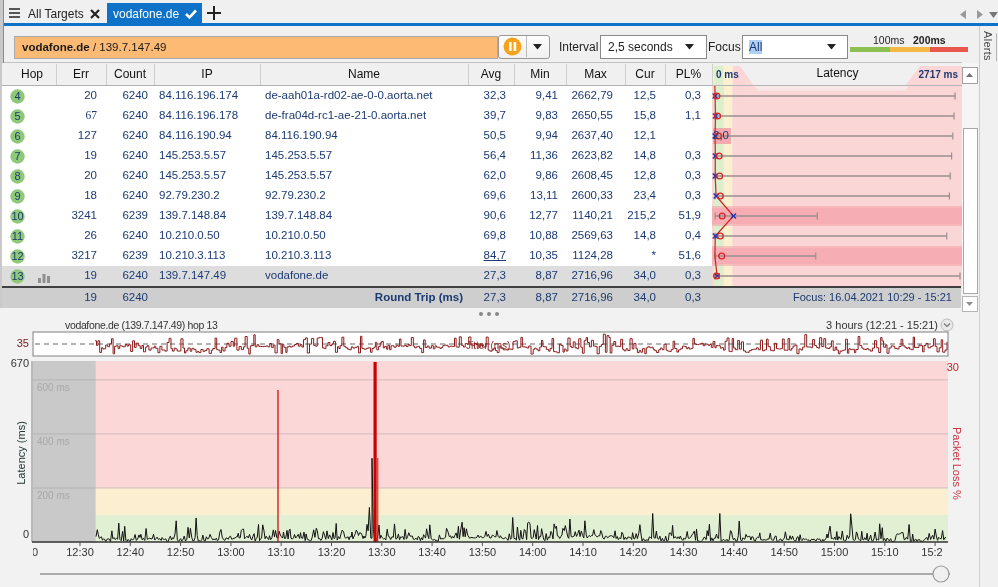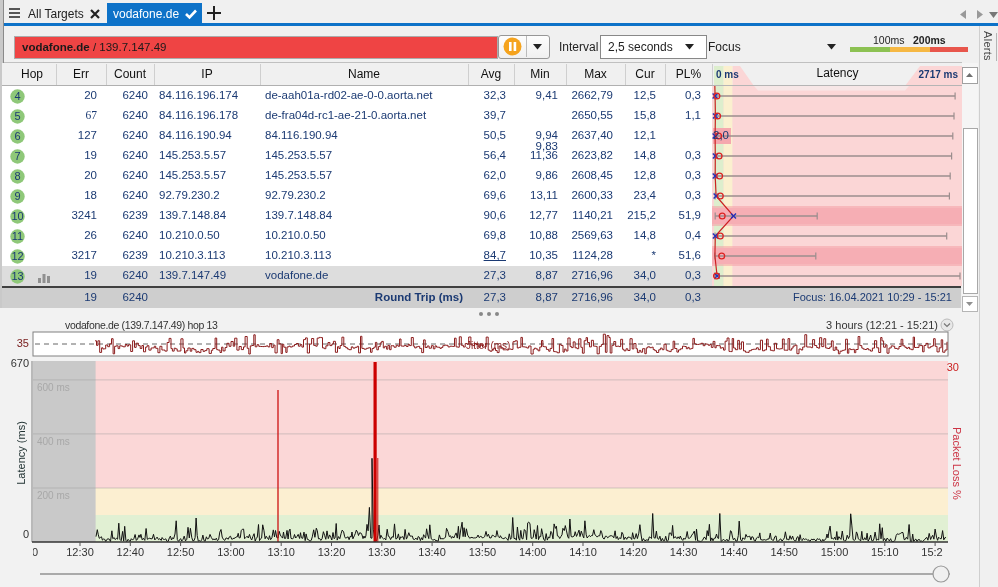--- a/index.html
+++ b/index.html
@@ -34,37 +34,38 @@
       <path d="M8,1 L2,5.5 L8,10" fill="#999"></path>
     </svg>
 <svg class="abs" style="left:975px;top:9px" width="10" height="11">
       <path d="M2,1 L8,5.5 L2,10" fill="#999"></path>
     </svg>
 <svg class="abs" style="left:989px;top:12px" width="10" height="7">
       <path d="M0,0 L9,0 L4.5,6 Z" fill="#777"></path>
     </svg>
 <div class="abs" style="left:4px;top:23px;width:994px;height:2.5px;background:#0d72c8"></div>
 <div class="abs" style="left:4px;top:26px;width:974px;height:36px;background:#f0f0f0"></div>
-<div class="abs" style="left:14px;top:36px;width:475px;height:21px;background:#ef4444;border:1px solid #ababab;font-size:11.5px;color:#1a1a1a;line-height:21px;padding-left:7px"><b>vodafone.de</b>&nbsp;/ 139.7.147.49</div>
+<div class="abs" style="left:14px;top:36px;width:475px;height:21px;background:#fdba74;border:1px solid #ababab;font-size:11.5px;color:#1a1a1a;line-height:21px;padding-left:7px"><b>vodafone.de</b>&nbsp;/ 139.7.147.49</div>
 <div class="abs" style="left:498px;top:35px;width:50px;height:22px;background:linear-gradient(#fdfdfd,#f0f0f0);border:1px solid #979797;border-radius:3px"></div>
 <div class="abs" style="left:526px;top:36px;width:1px;height:21px;background:#bbb"></div>
 <svg class="abs" style="left:503px;top:37px" width="19" height="19">
       <circle cx="9.5" cy="9.5" r="9" fill="#f5a31d"></circle>
       <rect x="6" y="5" width="2.6" height="9" fill="#fff"></rect>
       <rect x="10.6" y="5" width="2.6" height="9" fill="#fff"></rect>
     </svg>
 <svg class="abs" style="left:533px;top:44px" width="10" height="6">
       <path d="M0,0 L9,0 L4.5,5.5 Z" fill="#222"></path>
     </svg>
 <div class="abs" style="left:559px;top:40px;font-size:12px;color:#222">Interval</div>
 <div class="abs" style="left:600px;top:35px;width:98px;height:22px;background:#fff;border:1px solid #888;font-size:12px;color:#222;line-height:22px;padding-left:7px">2,5 seconds</div>
 <svg class="abs" style="left:685px;top:44px" width="10" height="6">
       <path d="M0,0 L9,0 L4.5,5.5 Z" fill="#222"></path>
     </svg>
 <div class="abs" style="left:708px;top:40px;font-size:12px;color:#222">Focus</div>
+<div class="abs" style="left:742px;top:35px;width:98px;height:22px;background:#fff;border:1px solid #888;font-size:12px;line-height:22px;padding-left:6px"><span style="background:#aed0f5;color:#1b3a73">All</span></div>
 <svg class="abs" style="left:827px;top:44px" width="10" height="6">
       <path d="M0,0 L9,0 L4.5,5.5 Z" fill="#222"></path>
     </svg>
 <div class="abs" style="left:873px;top:34px;width:40px;height:12px;font-size:10.5px;font-weight:normal;color:#222">100ms</div>
 <div class="abs" style="left:913px;top:34px;width:40px;height:12px;font-size:10.5px;font-weight:bold;color:#222">200ms</div>
 <div class="abs" style="left:850px;top:46.5px;width:40px;height:5.5px;background:#8cc152"></div>
 <div class="abs" style="left:890px;top:46.5px;width:40px;height:5.5px;background:#f6b844"></div>
 <div class="abs" style="left:930px;top:46.5px;width:38px;height:5.5px;background:#e8564c"></div>
 <div class="abs" style="left:4px;top:62px;width:958px;height:1px;background:#c0c0c0"></div>
 <div class="abs" style="left:2px;top:63px;width:710px;height:23px;background:#f0f0f0"></div>
@@ -181,21 +182,21 @@
 <div class="abs" style="left:645px;top:89px;width:56px;font-size:11.5px;color:#1b3a73;text-align:right;">0,3</div>
 <svg class="abs" style="left:10px;top:108.5px" width="15" height="15">
       <circle cx="7.5" cy="7.5" r="7.2" fill="#8fc879"></circle>
       <text x="7.5" y="11" font-size="11" fill="#1b3a73" text-anchor="middle" font-family="Liberation Sans">5</text>
     </svg>
 <div class="abs" style="left:40px;top:109px;width:57px;font-size:11.5px;color:#1b3a73;text-align:right;font-family:Liberation Serif, serif;">67</div>
 <div class="abs" style="left:90px;top:109px;width:58px;font-size:11.5px;color:#1b3a73;text-align:right;">6240</div>
 <div class="abs" style="left:159px;top:109px;width:101px;font-size:11.5px;color:#1b3a73;text-align:left;">84.116.196.178</div>
 <div class="abs" style="left:265px;top:109px;width:203px;font-size:11.5px;color:#1b3a73;text-align:left;">de-fra04d-rc1-ae-21-0.aorta.net</div>
 <div class="abs" style="left:450px;top:109px;width:56px;font-size:11.5px;color:#1b3a73;text-align:right;">39,7</div>
-<div class="abs" style="left:500px;top:109px;width:58px;font-size:11.5px;color:#1b3a73;text-align:right;margin-top:31px;">9,83</div>
+<div class="abs" style="left:500px;top:109px;width:58px;font-size:11.5px;color:#1b3a73;text-align:right;">9,83</div>
 <div class="abs" style="left:550px;top:109px;width:63px;font-size:11.5px;color:#1b3a73;text-align:right;">2650,55</div>
 <div class="abs" style="left:600px;top:109px;width:56px;font-size:11.5px;color:#1b3a73;text-align:right;">15,8</div>
 <div class="abs" style="left:645px;top:109px;width:56px;font-size:11.5px;color:#1b3a73;text-align:right;">1,1</div>
 <svg class="abs" style="left:10px;top:128.5px" width="15" height="15">
       <circle cx="7.5" cy="7.5" r="7.2" fill="#8fc879"></circle>
       <text x="7.5" y="11" font-size="11" fill="#1b3a73" text-anchor="middle" font-family="Liberation Sans">6</text>
     </svg>
 <div class="abs" style="left:40px;top:129px;width:57px;font-size:11.5px;color:#1b3a73;text-align:right;">127</div>
 <div class="abs" style="left:90px;top:129px;width:58px;font-size:11.5px;color:#1b3a73;text-align:right;">6240</div>
 <div class="abs" style="left:159px;top:129px;width:101px;font-size:11.5px;color:#1b3a73;text-align:left;">84.116.190.94</div>

